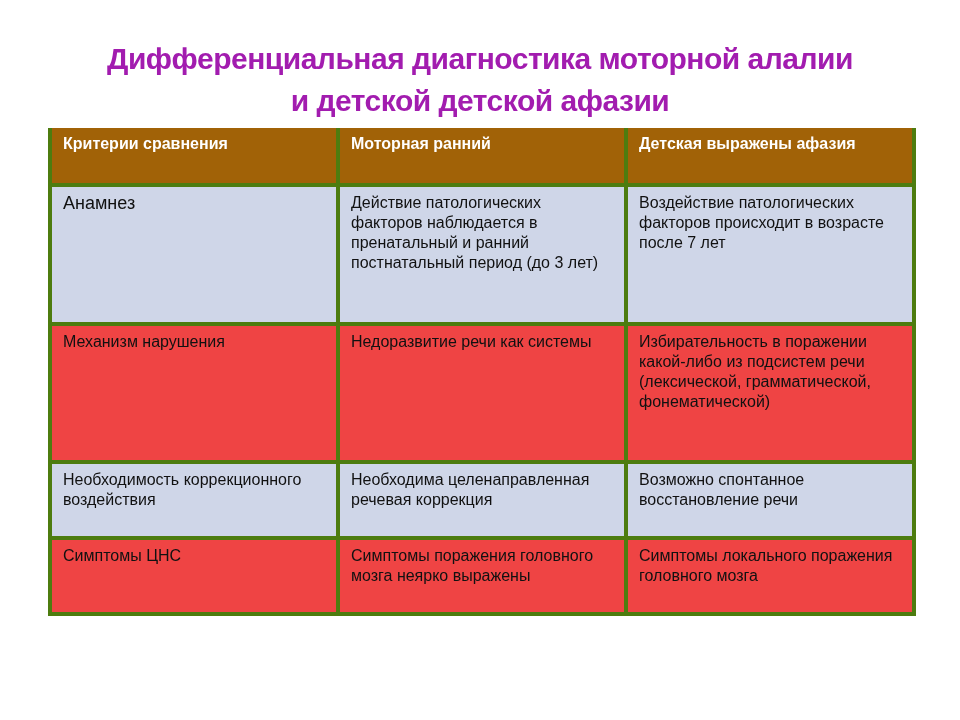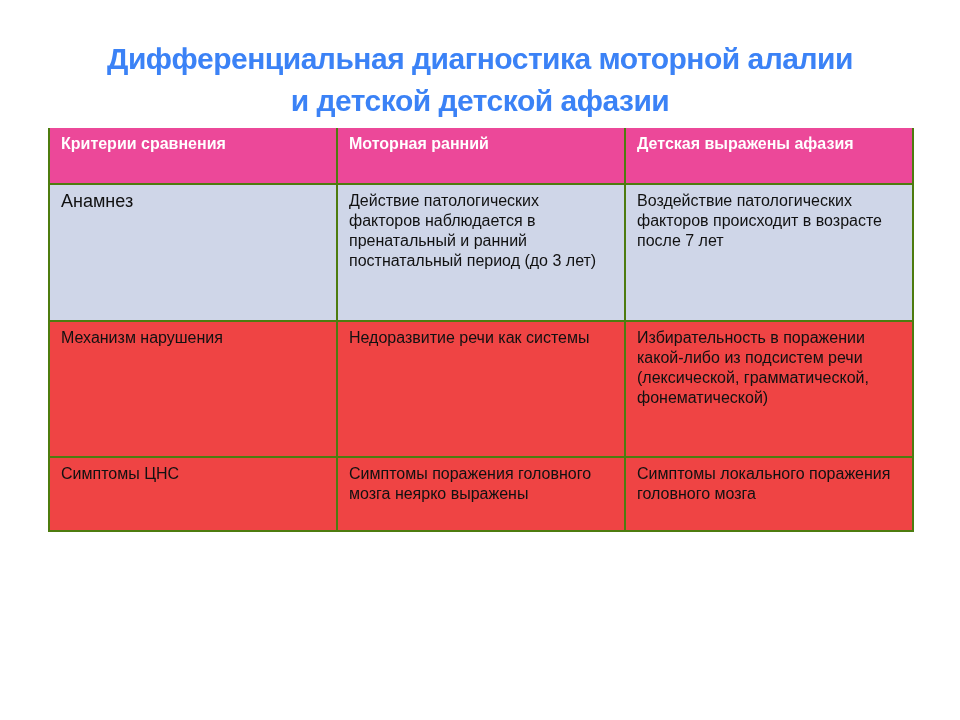--- a/index.html
+++ b/index.html
@@ -19,21 +19,21 @@
     .title {
       position: absolute;
       left: 40px;
       top: 38px;
       width: 880px;
       text-align: center;
       font-family: "Liberation Sans Narrow", "Liberation Sans", sans-serif;
       font-weight: bold;
       font-size: 30px;
       line-height: 42px;
-      color: #3b82f6;
+      color: #a21caf;
       letter-spacing: -0.5px;
     }
     .title span { display: block; }
     table.cmp {
       position: absolute;
       left: 48px;
       top: 128px;
       width: 864px;
       border-collapse: collapse;
       table-layout: fixed;
@@ -42,24 +42,24 @@
       line-height: 20px;
       color: #111111;
     }
     table.cmp col.c1 { width: 288px; }
     table.cmp col.c2 { width: 288px; }
     table.cmp col.c3 { width: 288px; }
     table.cmp th, table.cmp td {
       vertical-align: top;
       text-align: left;
       padding: 6px 10px 4px 11px;
-      border: 2px solid #4d7c0f;
+      border: 4px solid #4d7c0f;
     }
     table.cmp th {
-      background: #ec4899;
+      background: #a16207;
       color: #ffffff;
       font-weight: bold;
       height: 45px;
       border-top: none;
     }
     table.cmp tr.row-a td { background: #cfd6e8; }
     table.cmp tr.row-b td { background: #ef4444; }
     tr.r1 td { height: 125px; }
     tr.r2 td { height: 124px; }
     tr.r3 td { height: 62px; }
@@ -92,20 +92,25 @@
       <tr class="row-a r1">
         <td class="big">Анамнез</td>
         <td>Действие патологических факторов наблюдается в пренатальный и ранний постнатальный период (до 3 лет)</td>
         <td>Воздействие патологических факторов происходит в возрасте после 7 лет</td>
       </tr>
       <tr class="row-b r2">
         <td>Механизм нарушения</td>
         <td>Недоразвитие речи как системы</td>
         <td>Избирательность в поражении какой-либо из подсистем речи (лексической, грамматической, фонематической)</td>
       </tr>
+      <tr class="row-a r3">
+        <td>Необходимость коррекционного воздействия</td>
+        <td>Необходима целенаправленная речевая коррекция</td>
+        <td>Возможно спонтанное восстановление речи</td>
+      </tr>
       <tr class="row-b r4">
         <td>Симптомы ЦНС</td>
         <td>Симптомы поражения головного мозга неярко выражены</td>
         <td>Симптомы локального поражения головного мозга</td>
       </tr>
     </tbody>
   </table>
 </div>
 
 </body></html>

